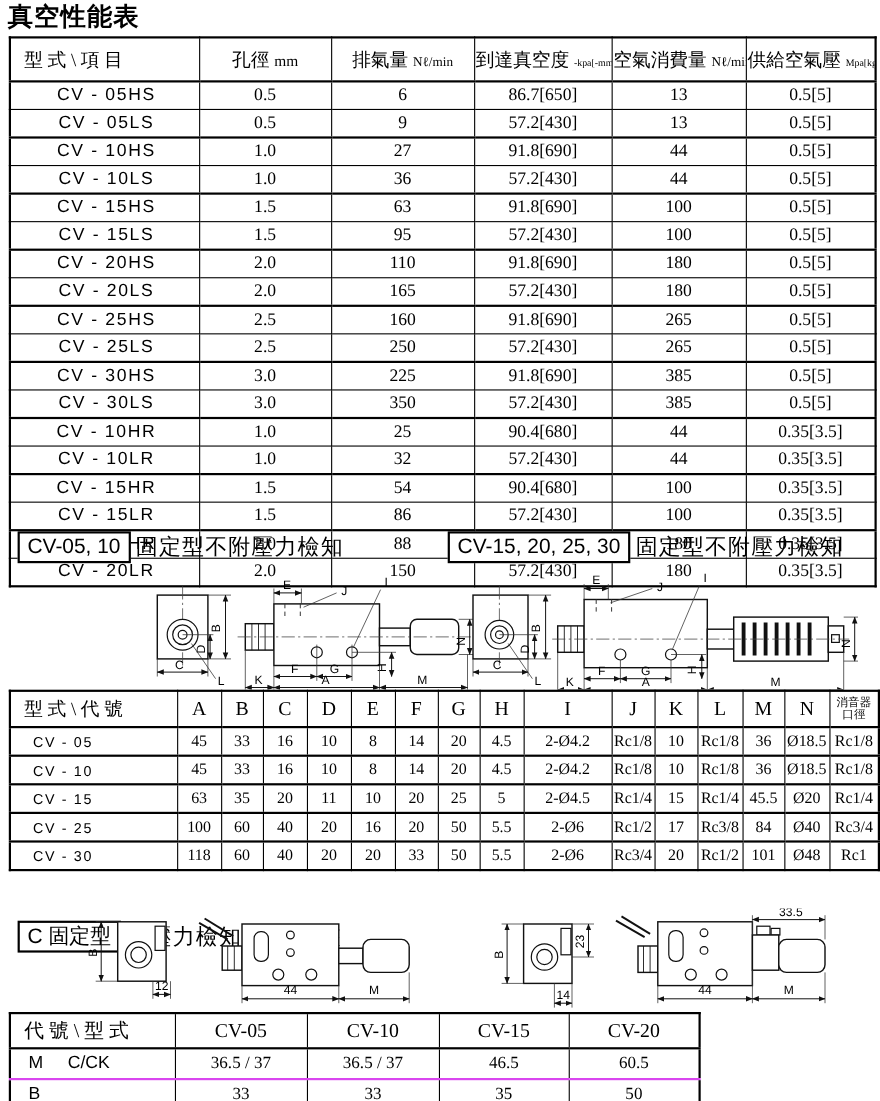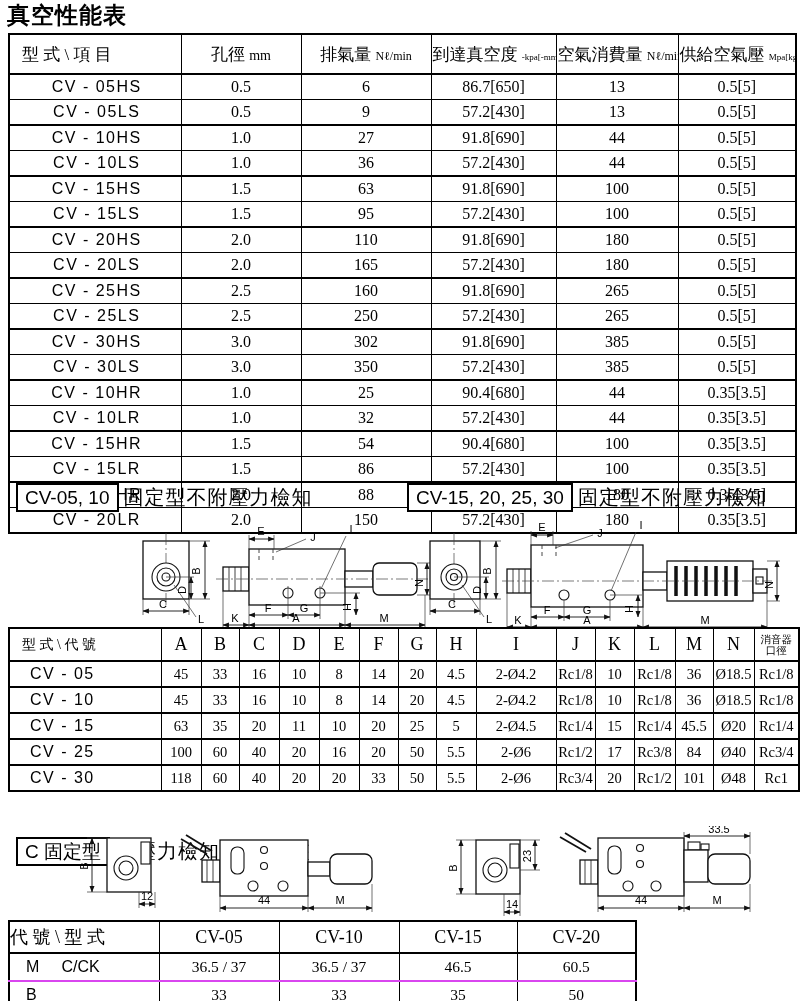--- a/index.html
+++ b/index.html
@@ -20,31 +20,31 @@
   #t1 .u1{font-size:14px;} #t1 .u2,#t1 .u4{font-size:12px;} #t1 .u3,#t1 .u5{font-size:9px;}
   #t1 td{height:22px;font-size:16px;text-align:center;}
   #t1 tbody tr:nth-child(odd) td{border-top:2px solid #000;}
   #t1 td.model{text-align:center;padding-left:4px;font-family:"Liberation Sans","DejaVu Sans",sans-serif;
                font-size:16px;letter-spacing:1.5px;}
 
   
   #t2{left:8px;top:627px;width:790px;}
   #t2 th,#t2 td{border:1px solid #000;}
   #t2 thead th{height:29px;font-weight:normal;font-size:18px;border-bottom:2px solid #000;text-align:center;}
-  #t2 thead th.label{text-align:left;padding-left:12px;font-size:14px;}
+  #t2 thead th.label{text-align:left;padding-left:12px;font-size:17px;}
   #t2 thead th.muffler{font-size:10.5px;line-height:11px;}
   #t2 td{height:22px;font-size:14.5px;text-align:center;border-top:2px solid #000;}
   #t2 td.model{text-align:left;padding-left:20px;font-family:"Liberation Sans","DejaVu Sans",sans-serif;
-               font-size:16px;letter-spacing:1.5px;}
+               font-size:13px;letter-spacing:1.5px;}
 
   
   #t3{left:8px;top:920px;width:627px;}
   #t3 th,#t3 td{border:1px solid #000;}
   #t3 thead th{height:28px;font-weight:normal;font-size:18px;border-bottom:2px solid #000;text-align:center;}
-  #t3 thead th.label{text-align:left;padding-left:0;}
+  #t3 thead th.label{text-align:left;padding-left:12px;}
   #t3 td{height:24px;font-size:15.5px;text-align:center;border-top:2px solid #d946ef;}
   #t3 td.rowlabel{text-align:left;padding-left:16px;font-family:"Liberation Sans","DejaVu Sans",sans-serif;font-size:16px;}
 
   
   .seclab{position:absolute;display:flex;align-items:center;gap:5px;}
   .seclab .box{border:2px solid #000;padding:0 7px;line-height:25px;font-size:19px;
                font-family:"Liberation Sans","DejaVu Sans",sans-serif;background:#fff;}
   .seclab .cap{font-size:20px;letter-spacing:1px;}
   #sec1a{left:16px;top:483px;} #sec1b{left:407px;top:483px;}
   #sec2a{left:16px;top:837px;} #sec2b{left:418px;top:801px;}
@@ -167,21 +167,21 @@
           <td class="model">CV - 25LS</td>
           <td class="num">2.5</td>
           <td class="num">250</td>
           <td class="num">57.2[430]</td>
           <td class="num">265</td>
           <td class="num">0.5[5]</td>
         </tr>
         <tr>
           <td class="model">CV - 30HS</td>
           <td class="num">3.0</td>
-          <td class="num">302</td>
+          <td class="num">225</td>
           <td class="num">91.8[690]</td>
           <td class="num">385</td>
           <td class="num">0.5[5]</td>
         </tr>
         <tr>
           <td class="model">CV - 30LS</td>
           <td class="num">3.0</td>
           <td class="num">350</td>
           <td class="num">57.2[430]</td>
           <td class="num">385</td>

